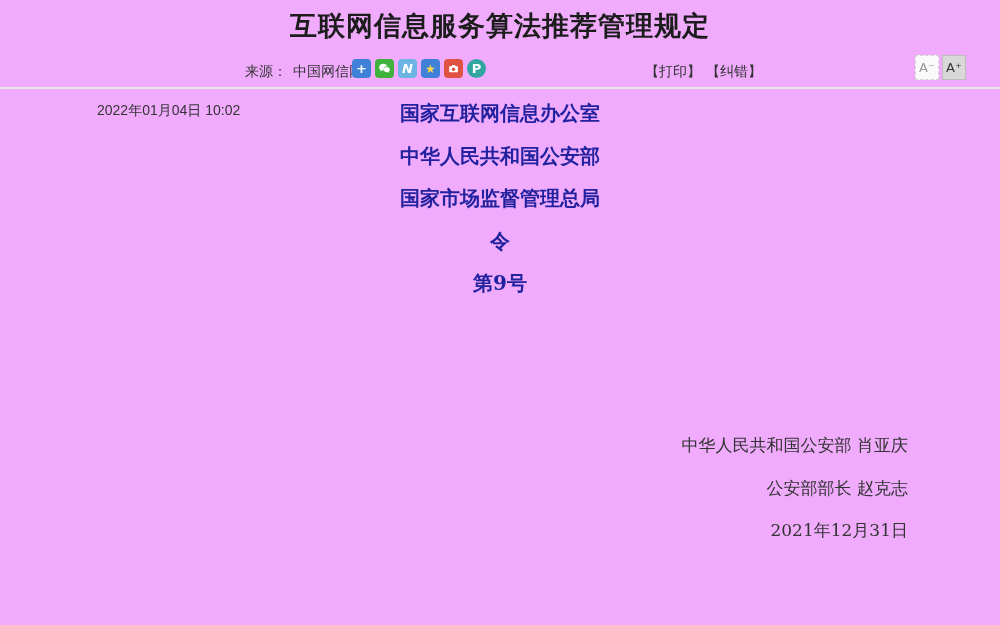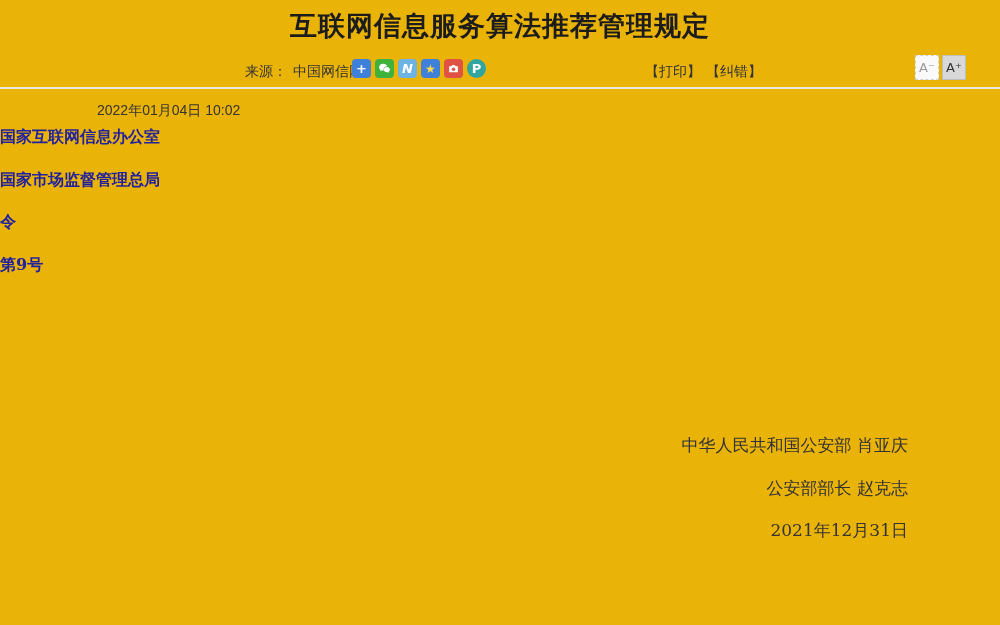--- a/index.html
+++ b/index.html
@@ -3,21 +3,21 @@
 <meta charset="utf-8">
 <style>
   * { margin:0; padding:0; box-sizing:border-box; }
   html,body { background:#ffffff; }
   body {
     width:1000px; height:625px;
     font-family:"DejaVu Serif","Liberation Serif",serif;
     color:#333;
     position:relative; overflow:hidden;
   }
-  .stage { position:relative; width:1000px; height:625px; background:#eab308; }
+  .stage { position:relative; width:1000px; height:625px; background:#f0abfc; }
 
   
   .doc-title {
     position:absolute; top:8px; left:0; width:100%;
     text-align:center;
     font-size:27px; font-weight:700; letter-spacing:1px;
     color:#1c1c1c;
   }
 
   .meta-bar {
@@ -52,22 +52,23 @@
     position:absolute; top:1px; width:24px; height:25px;
     display:flex; align-items:center; justify-content:center;
     font-family:"DejaVu Sans","Liberation Sans",sans-serif;
     font-size:13px; cursor:pointer;
   }
   .font-minus { left:915px; background:#fafafa; border:1px dashed #cfcfcf; color:#9a9a9a; }
   .font-plus  { left:942px; background:#d8d8d8; border:1px solid #bdbdbd; color:#333; }
 
   
   .issuer-block {
-    position:absolute; top:116px; left:0; width:100%;
-    font-size:16px; font-weight:700; color:#22229f;
+    position:absolute; top:92px; left:0; width:100%;
+    text-align:center;
+    font-size:20px; font-weight:700; color:#22229f;
   }
   .issuer-block .iline { height:42.6px; line-height:42.6px; }
 
   .body-paragraph {
     position:absolute; top:352px; left:63px; width:874px;
     font-size:17px; line-height:38.5px;
     text-indent:34px; text-align:justify;
     color:#333;
   }
 
@@ -114,20 +115,21 @@
 
     <span class="meta-print">【打印】</span>
     <span class="meta-correct">【纠错】</span>
 
     <span class="font-btn font-minus">A⁻</span>
     <span class="font-btn font-plus">A⁺</span>
   </div>
 
   <div class="issuer-block">
     <div class="iline">国家互联网信息办公室</div>
+    <div class="iline">中华人民共和国公安部</div>
     <div class="iline">国家市场监督管理总局</div>
     <div class="iline">令</div>
     <div class="iline">第9号</div>
   </div>
 
 
   <div class="signature-block">
     <div class="sline">中华人民共和国公安部 肖亚庆</div>
     <div class="sline">公安部部长 赵克志</div>
     <div class="sline">2021年12月31日</div>

